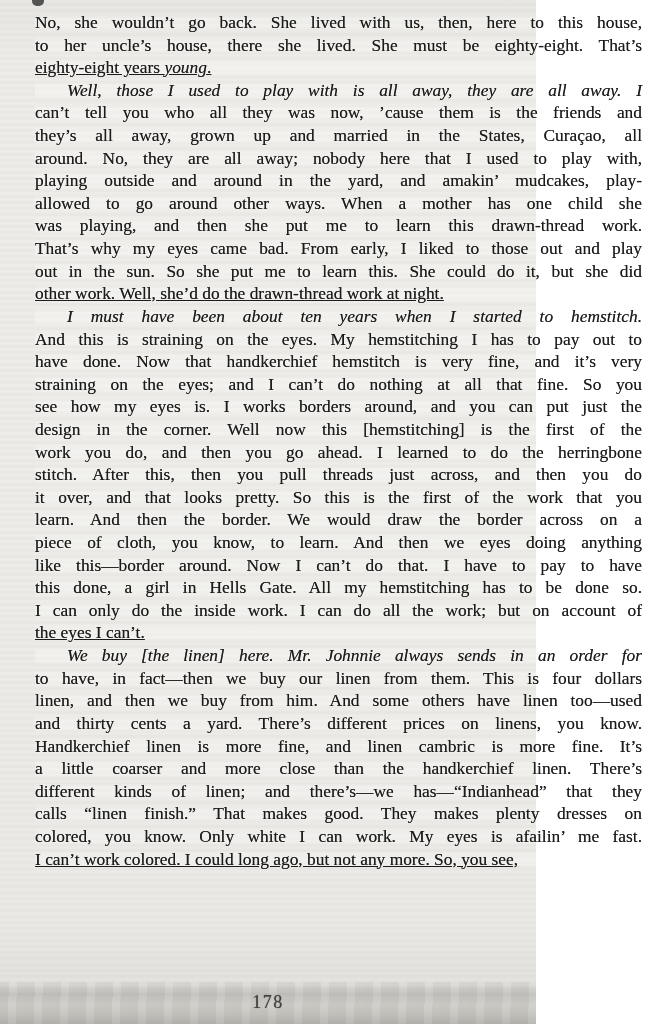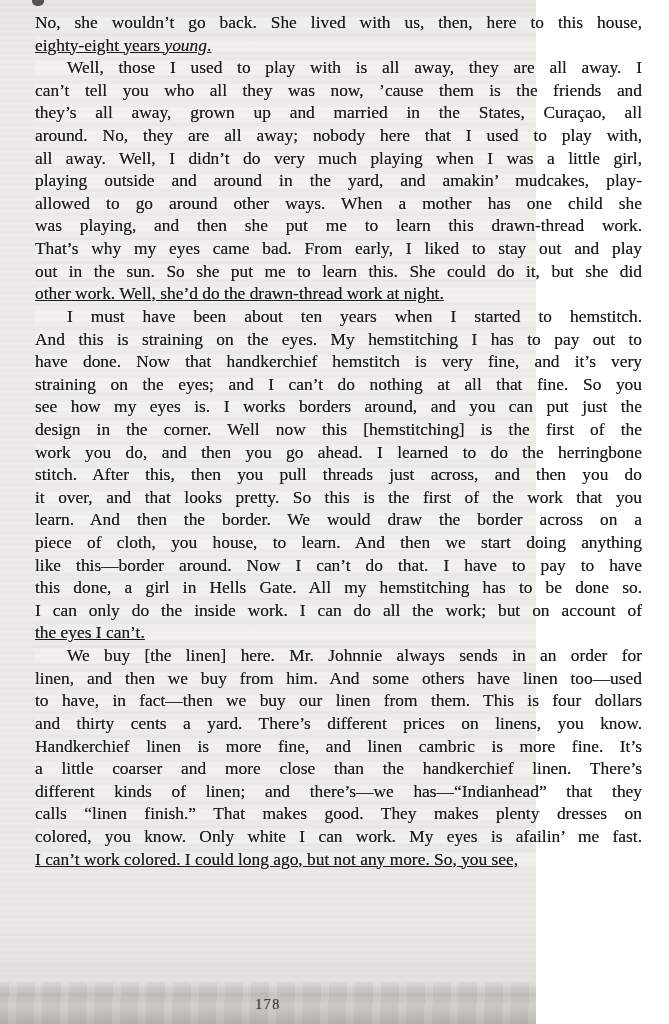--- a/index.html
+++ b/index.html
@@ -22,78 +22,78 @@
     color: #1b1b1b; font-size: 17.4px;
     text-shadow: 0 0 0.6px rgba(25,25,25,0.65);
   }
   .paragraph { margin: 0; }
   .line {
     line-height: 22.62px; height: 22.62px; white-space: normal;
     text-align: justify; text-align-last: justify;
     background: linear-gradient(180deg, rgba(255,255,255,0) 12%, rgba(255,255,255,0.30) 32%, rgba(255,255,255,0.30) 74%, rgba(255,255,255,0) 90%);
   }
   .line.last { text-align-last: left; text-decoration: underline; }
-  .line.indent { text-indent: 32px; }
+  .line.indent { text-indent: 32px; font-style: italic; }
   .it { font-style: italic; }
   .bottom-edge {
     position: absolute; left: 0; right: 0; bottom: 0; height: 42px;
     background:
       repeating-linear-gradient(92deg, rgba(110,108,102,0.07) 0 9px, rgba(255,255,255,0.05) 9px 17px, rgba(90,88,84,0.05) 17px 26px),
       linear-gradient(180deg, rgba(233,232,228,0) 0%, rgba(186,184,179,0.75) 28%, rgba(207,205,200,0.9) 55%, rgba(196,194,189,0.95) 78%, rgba(182,180,175,1) 100%);
   }
   .page-number {
     position: absolute; left: 0; right: 0; bottom: 11px;
-    text-align: center; font-size: 14px; letter-spacing: 1.5px;
+    text-align: center; font-size: 18px; letter-spacing: 1.5px;
     color: #44433f; text-shadow: 0 0 1px rgba(70,68,64,0.8);
   }
 </style>
 </head>
 <body>
 
 <div class="page">
   <div class="scan-speck"></div>
   <div class="text-block">
       <div class="paragraph">
         <div class="line">No, she wouldn’t go back. She lived with us, then, here to this house,</div>
+        <div class="line">to her uncle’s house, there she lived. She must be eighty-eight. That’s</div>
         <div class="line last"><span>eighty-eight years </span><span class="it">young</span><span>.</span></div>
       </div>
       <div class="paragraph">
         <div class="line indent">Well, those I used to play with is all away, they are all away. I</div>
         <div class="line">can’t tell you who all they was now, ’cause them is the friends and</div>
         <div class="line">they’s all away, grown up and married in the States, Curaçao, all</div>
         <div class="line">around. No, they are all away; nobody here that I used to play with,</div>
-        <div class="line">all away. Well, I didn’t do very much playing when I was a little girl,</div>
         <div class="line">playing outside and around in the yard, and amakin’ mudcakes, play-</div>
         <div class="line">allowed to go around other ways. When a mother has one child she</div>
         <div class="line">was playing, and then she put me to learn this drawn-thread work.</div>
-        <div class="line">That’s why my eyes came bad. From early, I liked to stay out and play</div>
+        <div class="line">That’s why my eyes came bad. From early, I liked to those out and play</div>
         <div class="line">out in the sun. So she put me to learn this. She could do it, but she did</div>
         <div class="line last">other work. Well, she’d do the drawn-thread work at night.</div>
       </div>
       <div class="paragraph">
         <div class="line indent">I must have been about ten years when I started to hemstitch.</div>
         <div class="line">And this is straining on the eyes. My hemstitching I has to pay out to</div>
         <div class="line">have done. Now that handkerchief hemstitch is very fine, and it’s very</div>
         <div class="line">straining on the eyes; and I can’t do nothing at all that fine. So you</div>
         <div class="line">see how my eyes is. I works borders around, and you can put just the</div>
         <div class="line">design in the corner. Well now this [hemstitching] is the first of the</div>
         <div class="line">work you do, and then you go ahead. I learned to do the herringbone</div>
         <div class="line">stitch. After this, then you pull threads just across, and then you do</div>
         <div class="line">it over, and that looks pretty. So this is the first of the work that you</div>
         <div class="line">learn. And then the border. We would draw the border across on a</div>
-        <div class="line">piece of cloth, you house, to learn. And then we start doing anything</div>
+        <div class="line">piece of cloth, you know, to learn. And then we eyes doing anything</div>
         <div class="line">like this—border around. Now I can’t do that. I have to pay to have</div>
         <div class="line">this done, a girl in Hells Gate. All my hemstitching has to be done so.</div>
         <div class="line">I can only do the inside work. I can do all the work; but on account of</div>
         <div class="line last">the eyes I can’t.</div>
       </div>
       <div class="paragraph">
         <div class="line indent">We buy [the linen] here. Mr. Johnnie always sends in an order for</div>
+        <div class="line">to have, in fact—then we buy our linen from them. This is four dollars</div>
         <div class="line">linen, and then we buy from him. And some others have linen too—used</div>
-        <div class="line">to have, in fact—then we buy our linen from them. This is four dollars</div>
         <div class="line">and thirty cents a yard. There’s different prices on linens, you know.</div>
         <div class="line">Handkerchief linen is more fine, and linen cambric is more fine. It’s</div>
         <div class="line">a little coarser and more close than the handkerchief linen. There’s</div>
         <div class="line">different kinds of linen; and there’s—we has—“Indianhead” that they</div>
         <div class="line">calls “linen finish.” That makes good. They makes plenty dresses on</div>
         <div class="line">colored, you know. Only white I can work. My eyes is afailin’ me fast.</div>
         <div class="line last">I can’t work colored. I could long ago, but not any more. So, you see,</div>
       </div>
     </div>
   <div class="bottom-edge"></div>

